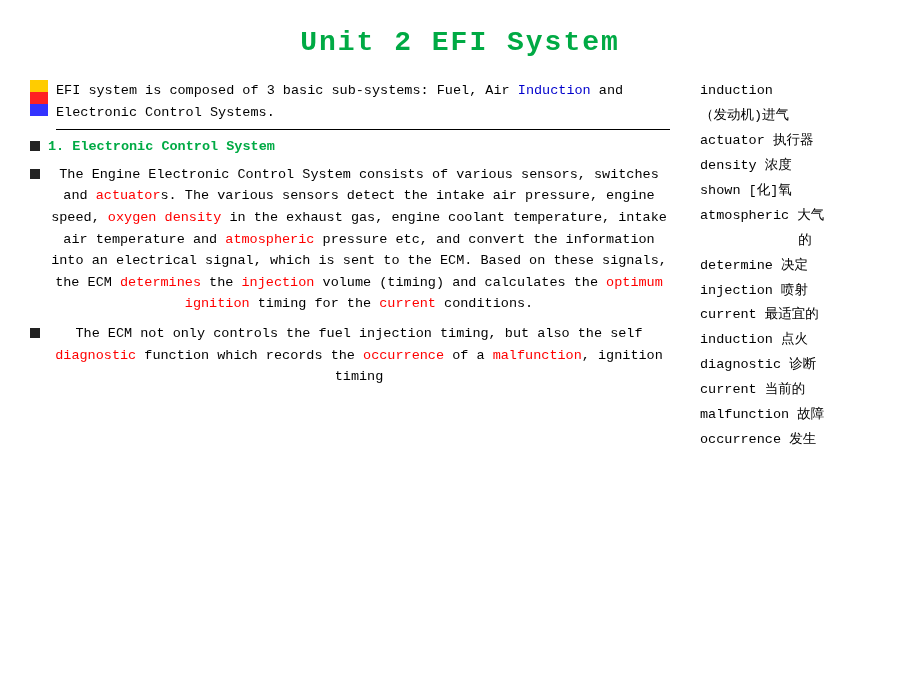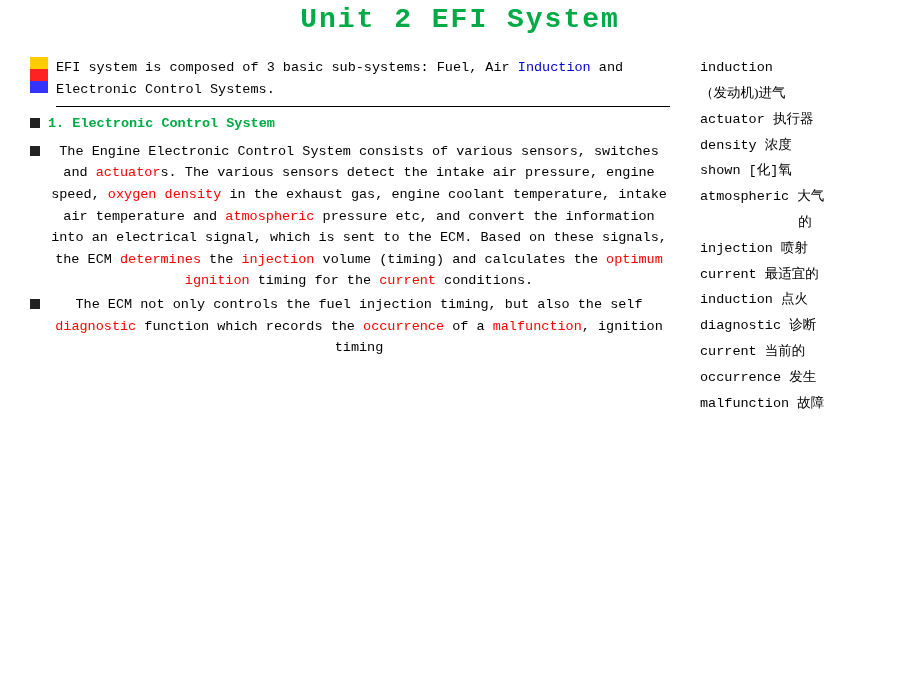--- a/index.html
+++ b/index.html
@@ -15,21 +15,21 @@
       font-family: 'Courier New', Courier, monospace;
       overflow: hidden;
       position: relative;
     }
 
     .page-container {
       width: 920px;
       height: 531px;
       background: #ffffff;
       position: relative;
-      padding: 4px 30px 10px 30px;
+      padding: 27px 30px 10px 30px;
     }
 
     .title-bar {
       text-align: center;
       margin-bottom: 22px;
     }
 
     .title-text {
       font-size: 28px;
       font-family: 'Courier New', Courier, monospace;
@@ -132,21 +132,20 @@
       color: #000;
       font-size: 13.5px;
     }
 
     .sidebar-entry .word-en {
       color: #000;
     }
 
     .sidebar-entry .word-cn {
       color: #000;
-      font-family: Liberation Serif, serif;
     }
 
     .divider-line {
       border: none;
       border-top: 1.5px solid #000;
       margin: 2px 0 4px 0;
     }
 
   </style>
 </head>
@@ -176,21 +175,21 @@
         <hr class="divider-line">
       </div>
 
       <div class="bullet-item" style="margin-bottom:6px;">
         <span class="bullet-icon">
           <span class="square-bullet"></span>
         </span>
         <div class="bullet-text heading-item">1. Electronic Control System</div>
       </div>
 
-      <div class="bullet-item" style="margin-bottom:2px;">
+      <div class="bullet-item" style="margin-bottom:8px;">
         <span class="bullet-icon">
           <span class="square-bullet"></span>
         </span>
         <div class="bullet-text">
           The Engine Electronic Control System consists of various sensors, switches and <span class="text-red">actuator</span>s. The various sensors detect the intake air pressure, engine speed, <span class="text-red">oxygen density</span> in the exhaust gas, engine coolant temperature, intake air temperature and <span class="text-red">atmospheric</span> pressure etc, and convert the information into an electrical signal, which is sent to the ECM. Based on these signals, the ECM <span class="text-red">determines</span> the <span class="text-red">injection</span> volume (timing) and calculates the <span class="text-red">optimum ignition</span> timing for the <span class="text-red">current</span> conditions.
         </div>
       </div>
 
       <div class="bullet-item">
         <span class="bullet-icon">
@@ -219,35 +218,38 @@
       <div class="sidebar-entry">
         <span class="word-en">shown [化]氧</span>
       </div>
       <div class="sidebar-entry">
         <span class="word-en">atmospheric</span> <span class="word-cn">大气</span>
       </div>
       <div class="sidebar-entry" style="text-align:center; padding-left:20px;">
         <span class="word-cn">的</span>
       </div>
       <div class="sidebar-entry">
+        <span class="word-en">determine</span> <span class="word-cn">决定</span>
+      </div>
+      <div class="sidebar-entry">
         <span class="word-en">injection</span> <span class="word-cn">喷射</span>
       </div>
       <div class="sidebar-entry">
         <span class="word-en">current</span> <span class="word-cn">最适宜的</span>
       </div>
       <div class="sidebar-entry">
         <span class="word-en">induction</span> <span class="word-cn">点火</span>
       </div>
       <div class="sidebar-entry">
         <span class="word-en">diagnostic</span> <span class="word-cn">诊断</span>
       </div>
       <div class="sidebar-entry">
         <span class="word-en">current</span> <span class="word-cn">当前的</span>
       </div>
       <div class="sidebar-entry">
+        <span class="word-en">malfunction</span> <span class="word-cn">故障</span>
+      </div>
+      <div class="sidebar-entry">
         <span class="word-en">occurrence</span> <span class="word-cn">发生</span>
-      </div>
-      <div class="sidebar-entry">
-        <span class="word-en">malfunction</span> <span class="word-cn">故障</span>
       </div>
     </div>
   </div>
 </div>
 
 </body></html>

